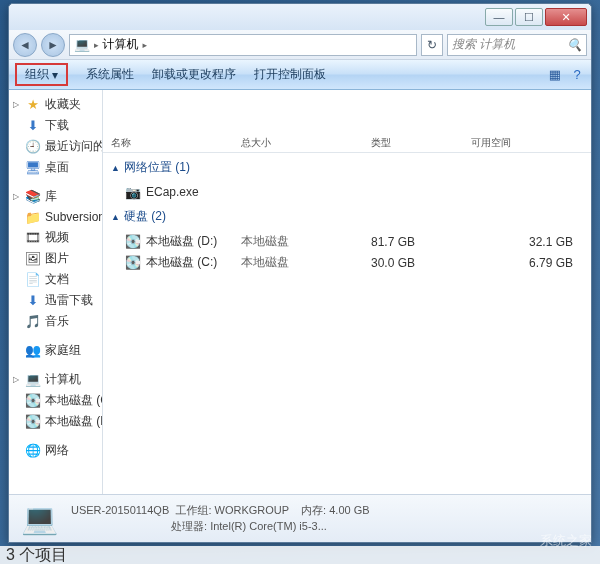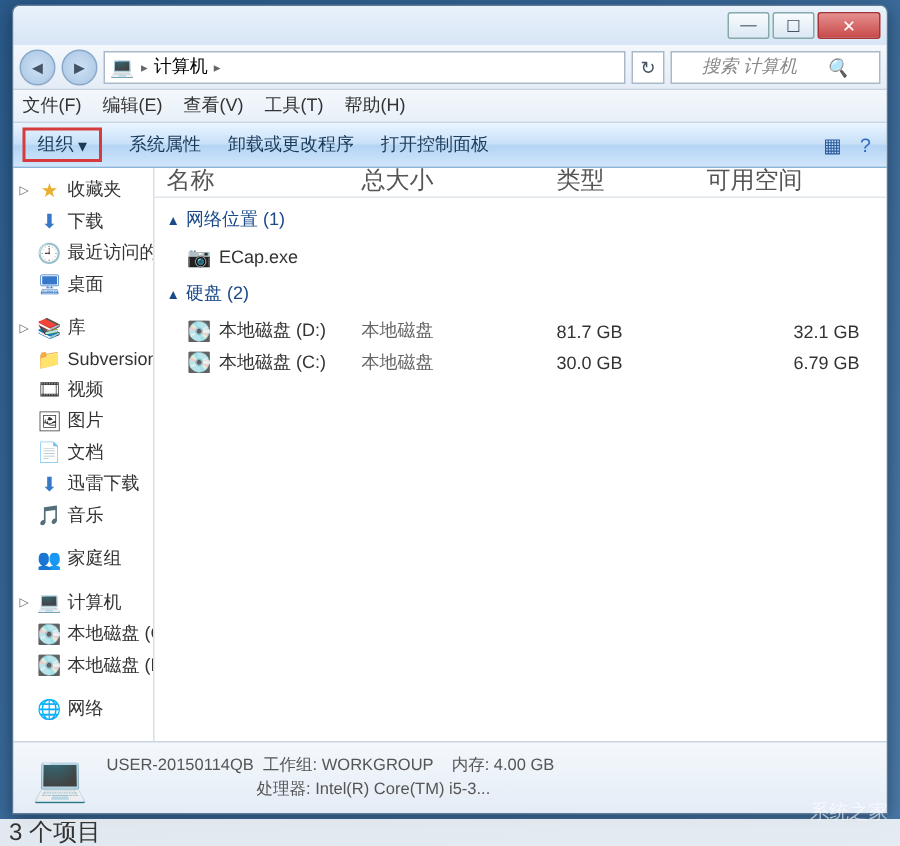--- a/index.html
+++ b/index.html
@@ -7,35 +7,35 @@
 .window { position: absolute; top: 3px; left: 8px; width: 584px; height: 540px; background: #fff; border: 1px solid #5a7a9a; border-radius: 5px 5px 0 0; box-shadow: 0 3px 12px rgba(0,0,0,0.4); display: flex; flex-direction: column; }
 .titlebar { height: 26px; background: linear-gradient(#eaf2fb, #d6e5f5); border-radius: 5px 5px 0 0; display: flex; justify-content: flex-end; align-items: center; padding: 0 4px; }
 .btns { display: flex; gap: 2px; }
 .wbtn { width: 28px; height: 18px; border: 1px solid #8aa; border-radius: 2px; background: linear-gradient(#f8fbfd,#dce8f4); font-size: 11px; display: flex; align-items: center; justify-content: center; color: #456; cursor: default; }
 .wbtn.close { width: 42px; background: linear-gradient(#e58f8f,#c84a4a); color: #fff; border-color: #a33; }
 .navbar { height: 30px; background: linear-gradient(#f4f8fc,#e4ecf6); border-bottom: 1px solid #c8d4e2; display: flex; align-items: center; padding: 0 4px; gap: 4px; }
 .navarrow { width: 24px; height: 24px; border-radius: 50%; background: radial-gradient(#cfe2f6,#a8c4e2); border: 1px solid #8aa8c8; display: flex; align-items: center; justify-content: center; font-size: 12px; color: #456; }
 .addrbar { flex: 1; height: 22px; background: #fff; border: 1px solid #a8b8c8; display: flex; align-items: center; padding: 0 4px; gap: 4px; font-size: 12px; }
 .addrbar .tri { font-size: 9px; color: #666; }
 .refresh { width: 22px; height: 22px; border: 1px solid #a8b8c8; background: #fff; display: flex; align-items: center; justify-content: center; font-size: 12px; color: #456; }
-.searchbox { width: 140px; height: 22px; background: #fff; border: 1px solid #a8b8c8; display: flex; align-items: center; padding: 0 20px; gap: 4px; font-size: 12px; color: #888; font-style: italic; }
+.searchbox { width: 140px; height: 22px; background: #fff; border: 1px solid #a8b8c8; display: flex; align-items: center; padding: 0 4px; gap: 4px; font-size: 12px; color: #888; font-style: italic; }
 .menubar { height: 22px; background: linear-gradient(#f4f8fc,#e8f0f8); border-bottom: 1px solid #c8d4e2; display: flex; align-items: center; padding: 0 6px; gap: 14px; font-size: 12px; color: #333; }
 .toolbar { height: 30px; background: linear-gradient(#eaf5ff,#c8e0f8 48%,#b4d4f4 52%,#d0e6fc); border-bottom: 1px solid #8ab4d8; display: flex; align-items: center; padding: 0 6px; gap: 18px; font-size: 12px; color: #1a3a5a; position: relative; }
 .org-btn { border: 2px solid #d63a3a; padding: 1px 8px; display: flex; align-items: center; gap: 3px; }
 .toolbar .right { position: absolute; right: 6px; display: flex; gap: 6px; align-items: center; }
 .ticon { width: 16px; height: 16px; display: inline-flex; align-items: center; justify-content: center; font-size: 13px; color: #2a5a9a; }
 .main { flex: 1; display: flex; overflow: hidden; background: #fff; }
 .sidebar { width: 94px; border-right: 1px solid #d8e0e8; overflow: hidden; padding-top: 4px; }
 .sb-group { margin-bottom: 8px; }
 .sb-head { display: flex; align-items: center; gap: 4px; padding: 2px 4px; font-size: 12px; color: #333; }
 .sb-head .tri { font-size: 8px; color: #666; width: 8px; }
 .sb-item { display: flex; align-items: center; gap: 4px; padding: 2px 4px 2px 16px; font-size: 12px; color: #333; white-space: nowrap; overflow: hidden; }
 .ic { width: 16px; height: 16px; display: inline-flex; align-items: center; justify-content: center; font-size: 13px; }
 .content { flex: 1; display: flex; flex-direction: column; overflow: hidden; }
-.cols { height: 20px; border-bottom: 1px solid #e0e6ec; display: flex; align-items: flex-end; padding: 0 8px; font-size: 16px; color: #555; }
+.cols { height: 20px; border-bottom: 1px solid #e0e6ec; display: flex; align-items: center; padding: 0 8px; font-size: 10px; color: #555; margin-top: 43px; }
 .cols span:nth-child(1){width:130px}.cols span:nth-child(2){width:130px}.cols span:nth-child(3){width:100px}.cols span:nth-child(4){flex:1}
 .group-h { display: flex; align-items: center; gap: 4px; padding: 6px 8px; font-size: 12px; color: #1a4a8a; }
 .row { display: flex; align-items: center; padding: 2px 8px 2px 22px; font-size: 12px; color: #333; }
 .row .c1{width:116px;display:flex;align-items:center;gap:5px}.row .c2{width:130px;color:#666}.row .c3{width:100px;text-align:left;padding-right:20px}.row .c4{flex:1;text-align:right;padding-right:10px}
 .statusbar { height: 48px; background: linear-gradient(#f4f8fc,#e4ecf6); border-top: 1px solid #c8d4e2; display: flex; align-items: center; padding: 0 10px; gap: 10px; font-size: 11px; color: #555; }
 .comp-icon { width: 42px; height: 38px; display: flex; align-items: center; justify-content: center; font-size: 30px; }
 .statusbar .info div { line-height: 1.4; }
 .footer { position: absolute; bottom: 0; left: 0; width: 600px; height: 18px; background: rgba(255,255,255,0.85); font-size: 16px; color: #333; padding: 0 6px; display: flex; align-items: center; }
 .watermark { position: absolute; right: 8px; bottom: 14px; color: rgba(255,255,255,0.6); font-size: 13px; pointer-events: none; }
 </style>
@@ -60,27 +60,20 @@
       <span>计算机</span>
       <span class="tri">▸</span>
     </div>
     <div class="refresh">↻</div>
     <div class="searchbox">
       <span>搜索 计算机</span>
       <span style="margin-left:auto">🔍</span>
     </div>
   </div>
 
-  <div class="menubar">
-    <span>文件(F)</span>
-    <span>编辑(E)</span>
-    <span>查看(V)</span>
-    <span>工具(T)</span>
-    <span>帮助(H)</span>
-  </div>
 
   <div class="toolbar">
     <span class="org-btn">
       <span>组织</span>
         <span>▾</span>
     </span>
     <span>系统属性</span>
     <span>卸载或更改程序</span>
     <span>打开控制面板</span>
     <span class="right">

